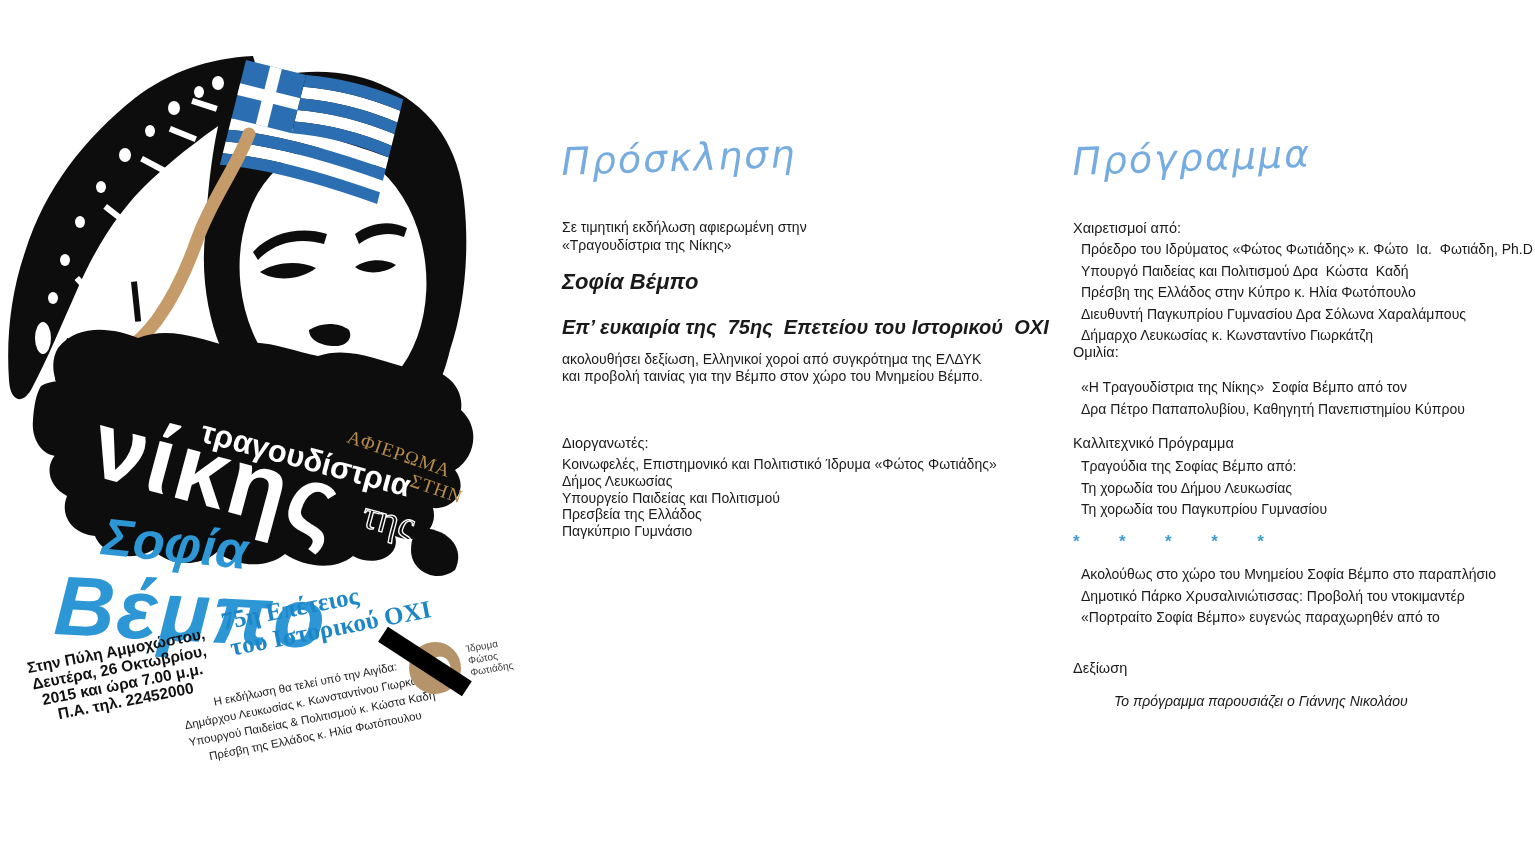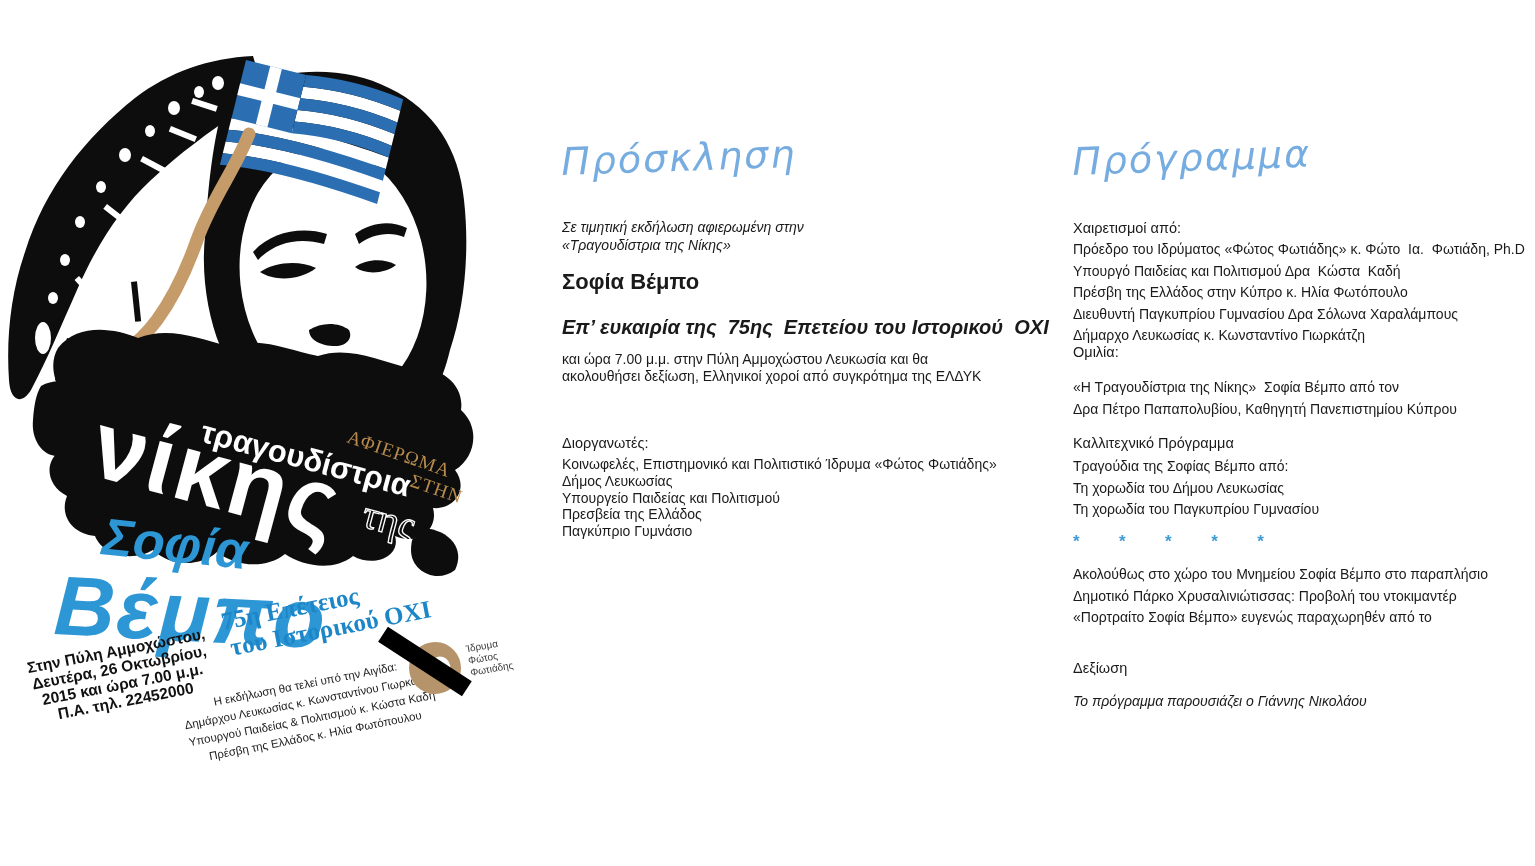--- a/index.html
+++ b/index.html
@@ -7,27 +7,27 @@
           font-family:"Liberation Sans",sans-serif;color:#1a1a1a;}
   .poster-svg{position:absolute;left:3px;top:38px;}
   .col{position:absolute;top:140px;}
   .col-invite{left:562px;width:470px;}
   .col-program{left:1073px;width:460px;}
   .block{position:absolute;left:0;}
   .script-heading{font-family:"DejaVu Sans",sans-serif;font-style:italic;font-weight:400;
           color:#76ACDF;font-size:38px;letter-spacing:2px;transform:rotate(-2deg);
           transform-origin:left bottom;white-space:pre;}
   .line{white-space:pre;font-size:14px;line-height:16.6px;}
-  .intro .line{line-height:18px;font-style:italic;}
-  .loose .line{line-height:21.6px;}
+  .intro .line{line-height:18px;}
+  .loose .line{line-height:21.6px;margin-left:8px;}
   .bold-head{font-size:14.5px;font-weight:normal;white-space:pre;}
-  .big-name{font-size:22px;font-weight:bold;white-space:pre;}
+  .big-name{font-size:22px;font-weight:bold;white-space:pre;font-style:italic;}
   .occasion{font-size:20px;font-weight:bold;white-space:pre;font-style:italic;}
   .stars{font-size:17px;font-weight:bold;letter-spacing:10px;color:#3F9BD8;white-space:pre;}
-  .presenter{font-size:14px;font-style:italic;white-space:pre;}
+  .presenter{font-size:14px;font-style:italic;white-space:pre;margin-left:41px;}
   svg text{font-family:"Liberation Sans",sans-serif;}
   svg .serif{font-family:"Liberation Serif",serif;}
 </style>
 </head>
 <body>
 
 <div class="canvas">
 
   <svg class="poster-svg" width="520" height="760" viewBox="0 0 520 760">
 
@@ -167,22 +167,22 @@
     <div class="block intro" style="top:78px">
       <div class="line">Σε τιμητική εκδήλωση αφιερωμένη στην</div>
       <div class="line">«Τραγουδίστρια της Νίκης»</div>
     </div>
 
     <div class="block big-name" style="top:129px">Σοφία Βέμπο</div>
 
     <div class="block occasion" style="top:176px">Επ’ ευκαιρία της  75ης  Επετείου του Ιστορικού  ΟΧΙ</div>
 
     <div class="block" style="top:211px">
-      <div class="line">και ώρα 7.00 μ.μ. στην Πύλη Αμμοχώστου Λευκωσία και θα</div>
       <div class="line">ακολουθήσει δεξίωση, Ελληνικοί χοροί από συγκρότημα της ΕΛΔΥΚ</div>
+      <div class="line">και προβολή ταινίας για την Βέμπο στον χώρο του Μνημείου Βέμπο.</div>
     </div>
 
     <div class="block bold-head" style="top:295px">Διοργανωτές:</div>
 
     <div class="block" style="top:316px;line-height:16.8px">
       <div class="line" style="line-height:16.8px">Κοινωφελές, Επιστημονικό και Πολιτιστικό Ίδρυμα «Φώτος Φωτιάδης»</div>
       <div class="line" style="line-height:16.8px">Δήμος Λευκωσίας</div>
       <div class="line" style="line-height:16.8px">Υπουργείο Παιδείας και Πολιτισμού</div>
       <div class="line" style="line-height:16.8px">Πρεσβεία της Ελλάδος</div>
       <div class="line" style="line-height:16.8px">Παγκύπριο Γυμνάσιο</div>

